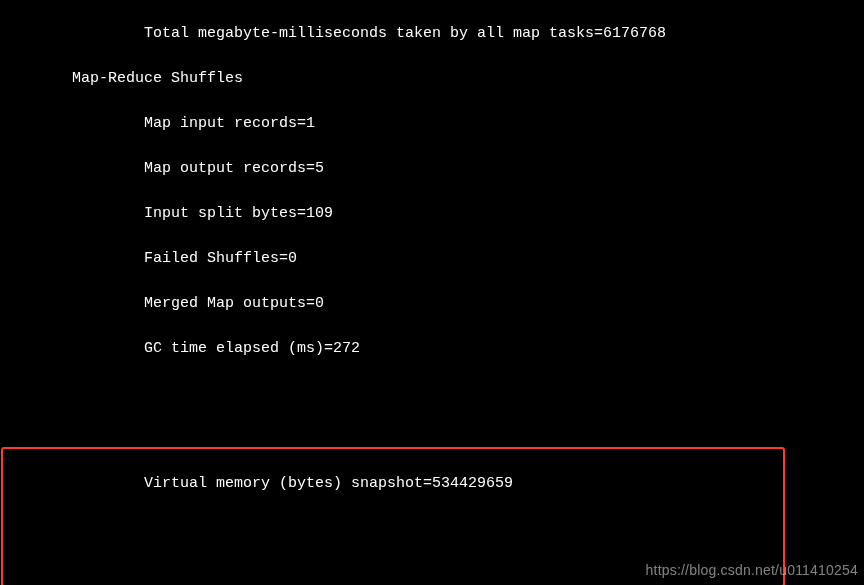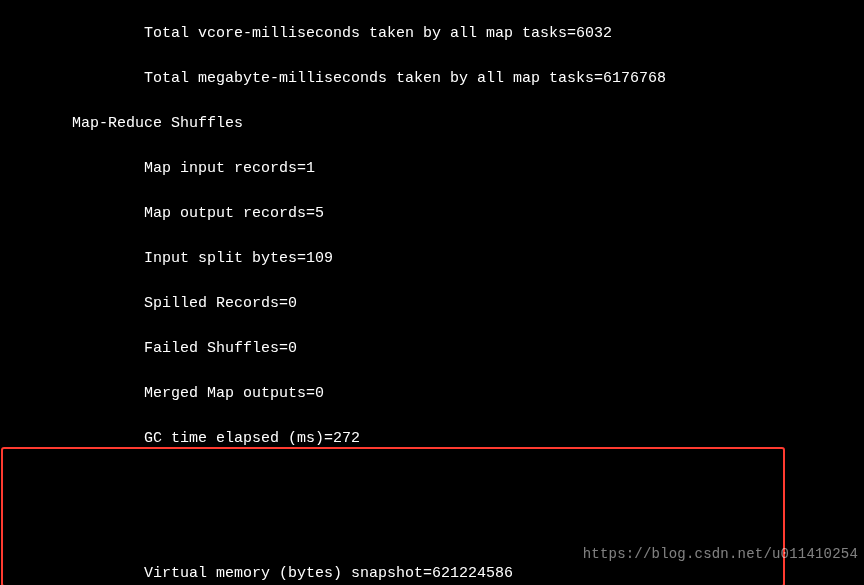--- a/index.html
+++ b/index.html
@@ -26,44 +26,42 @@
     border-radius: 3px;
     pointer-events: none;
     left: 1px;
     width: 780px;
     top: 447px;
     height: 136px;
   }
   .watermark {
     position: absolute;
     right: 6px;
-    bottom: 20px;
+    bottom: 4px;
     color: rgba(255,255,255,0.5);
-    font-family: Liberation Mono, monospace;
+    font-family: Liberation Sans, sans-serif;
     font-size: 14px;
     letter-spacing: 0.2px;
   }
 </style>
 </head>
 <body>
 
 <div class="terminal">
-<span class="line"><span>                </span><span>Total vcore-milliseconds taken by all map tasks=6032</span></span>
 <span class="line"><span>                </span><span>Total megabyte-milliseconds taken by all map tasks=6176768</span></span>
 <span class="line"><span>        </span><span>Map-Reduce Shuffles</span></span>
 <span class="line"><span>                </span><span>Map input records=1</span></span>
 <span class="line"><span>                </span><span>Map output records=5</span></span>
 <span class="line"><span>                </span><span>Input split bytes=109</span></span>
-<span class="line"><span>                </span><span>Spilled Records=0</span></span>
 <span class="line"><span>                </span><span>Failed Shuffles=0</span></span>
 <span class="line"><span>                </span><span>Merged Map outputs=0</span></span>
 <span class="line"><span>                </span><span>GC time elapsed (ms)=272</span></span>
 <span class="line"><span>                </span></span>
 <span class="line"><span>                </span></span>
-<span class="line"><span>                </span><span>Virtual memory (bytes) snapshot=621224586</span></span>
+<span class="line"><span>                </span><span>Virtual memory (bytes) snapshot=534429659</span></span>
 
 
 
 
 
 
 
 
 
 

